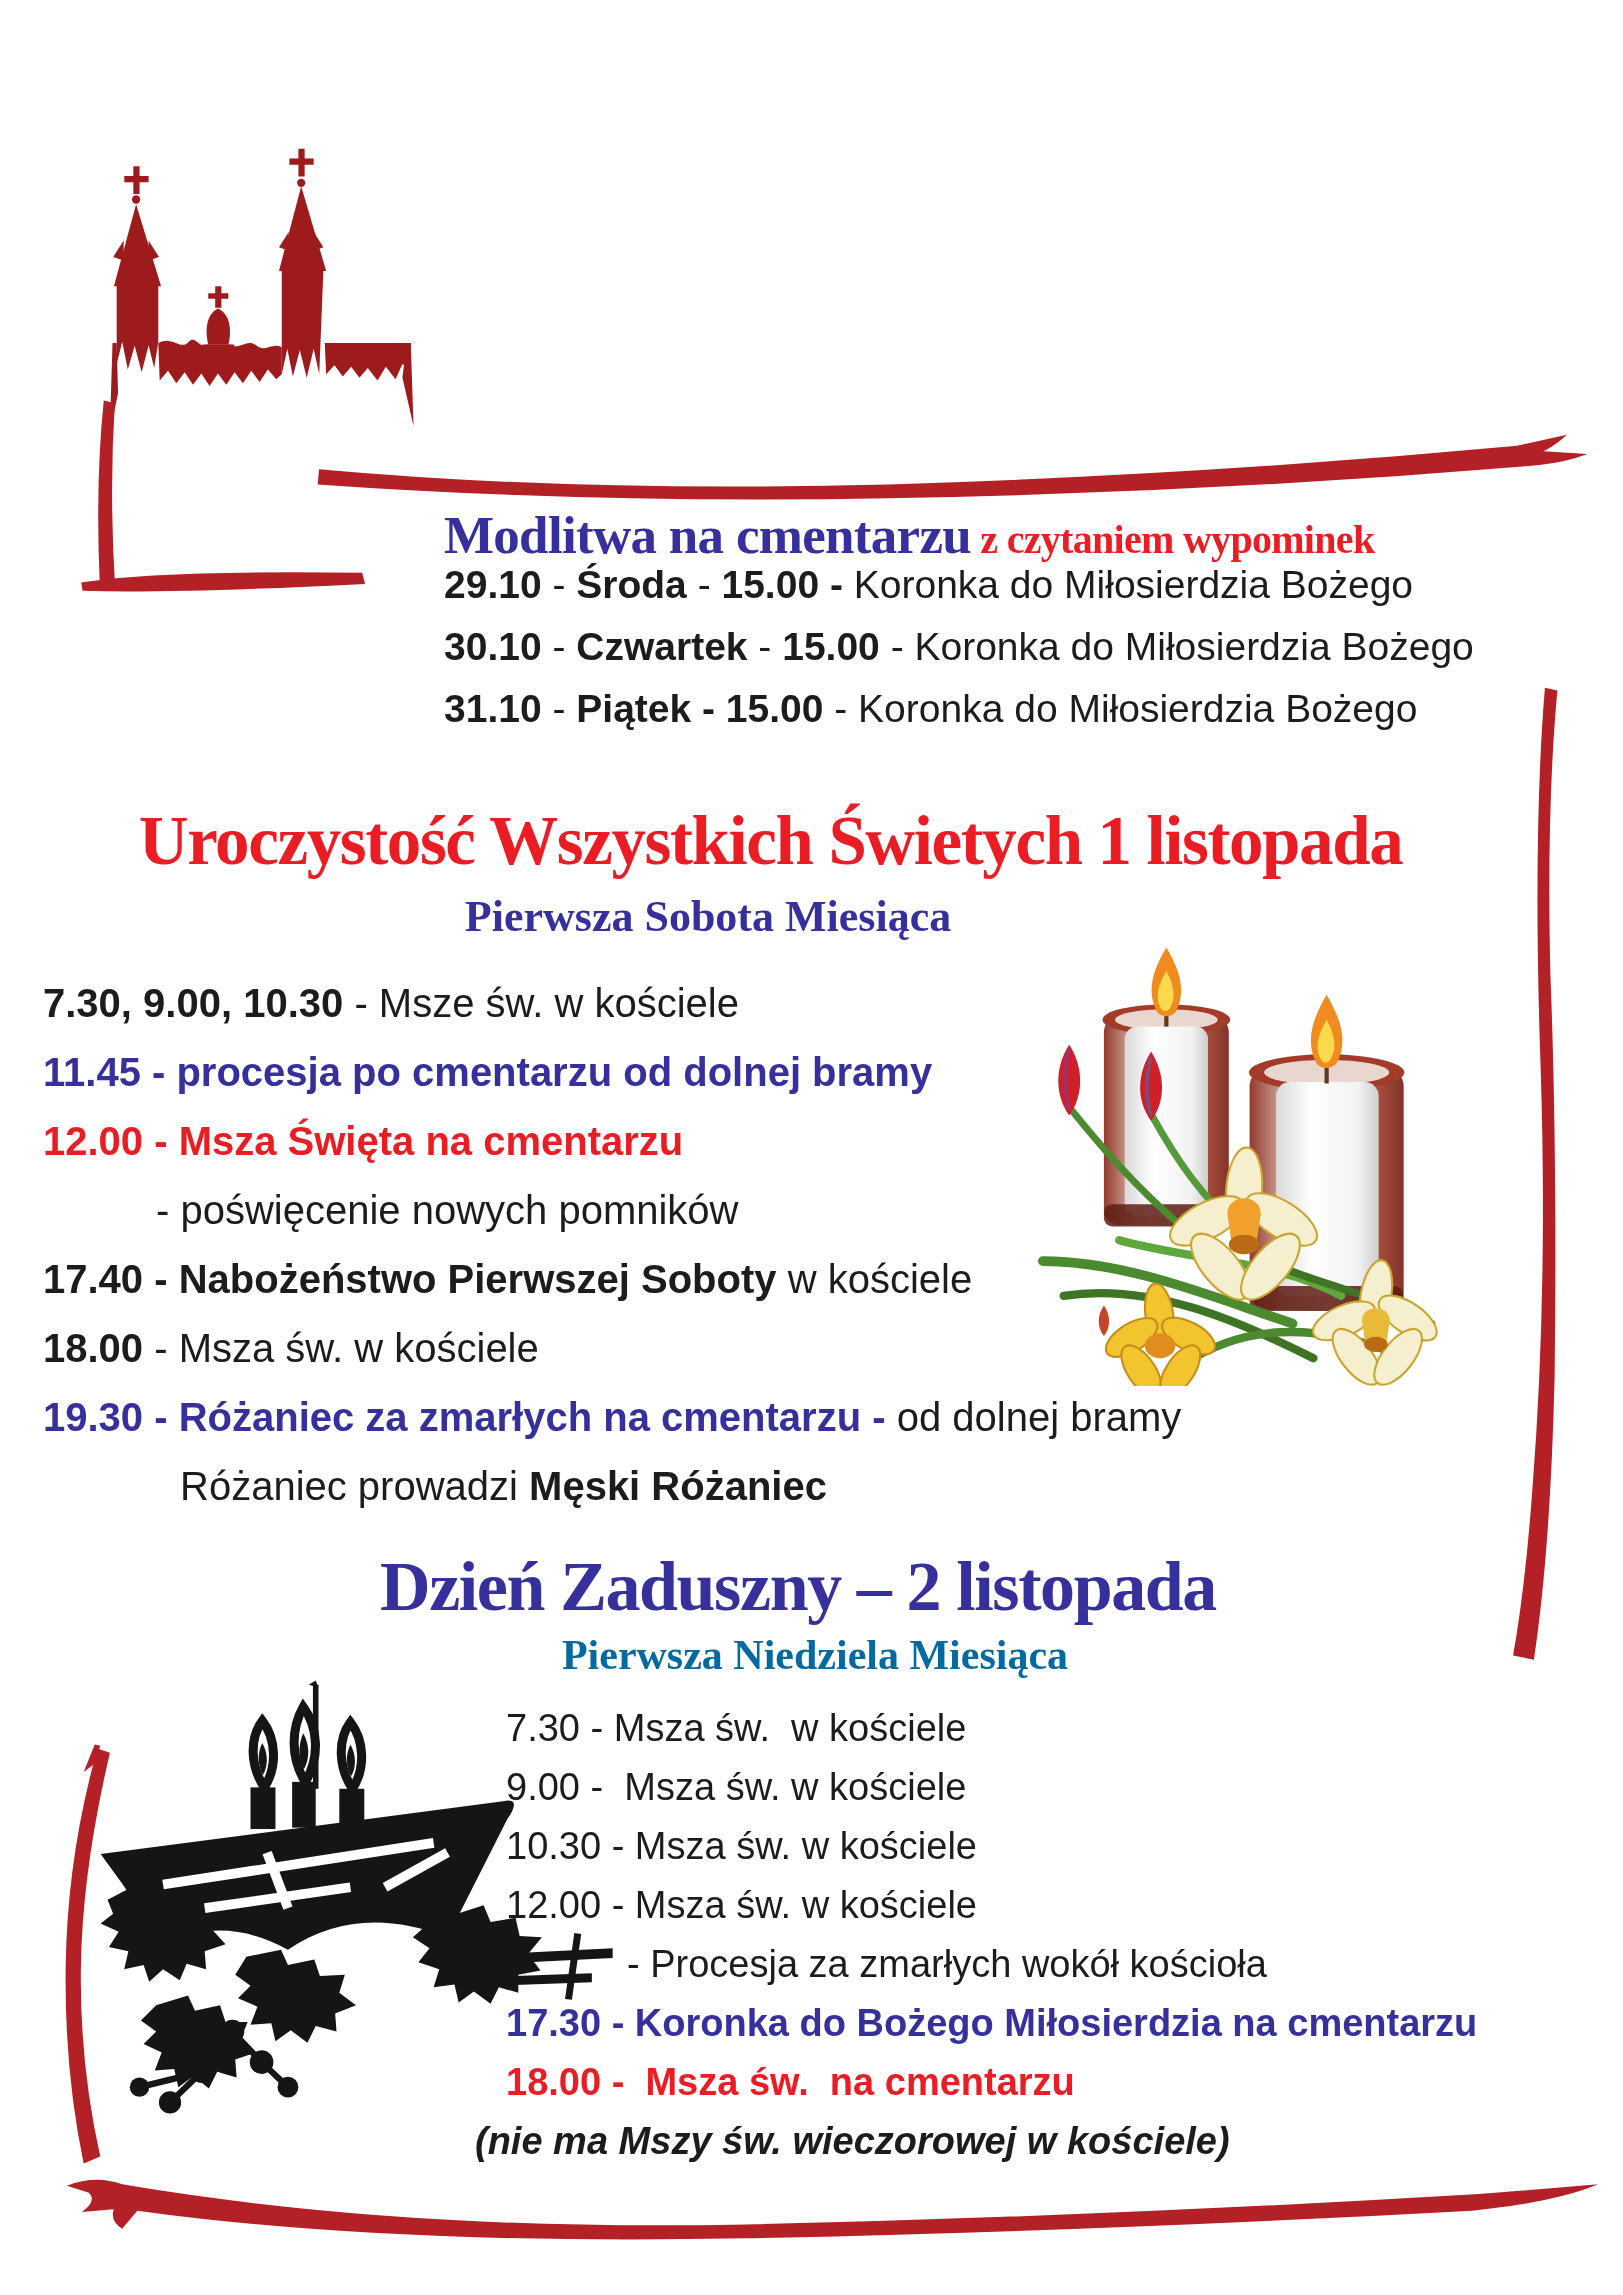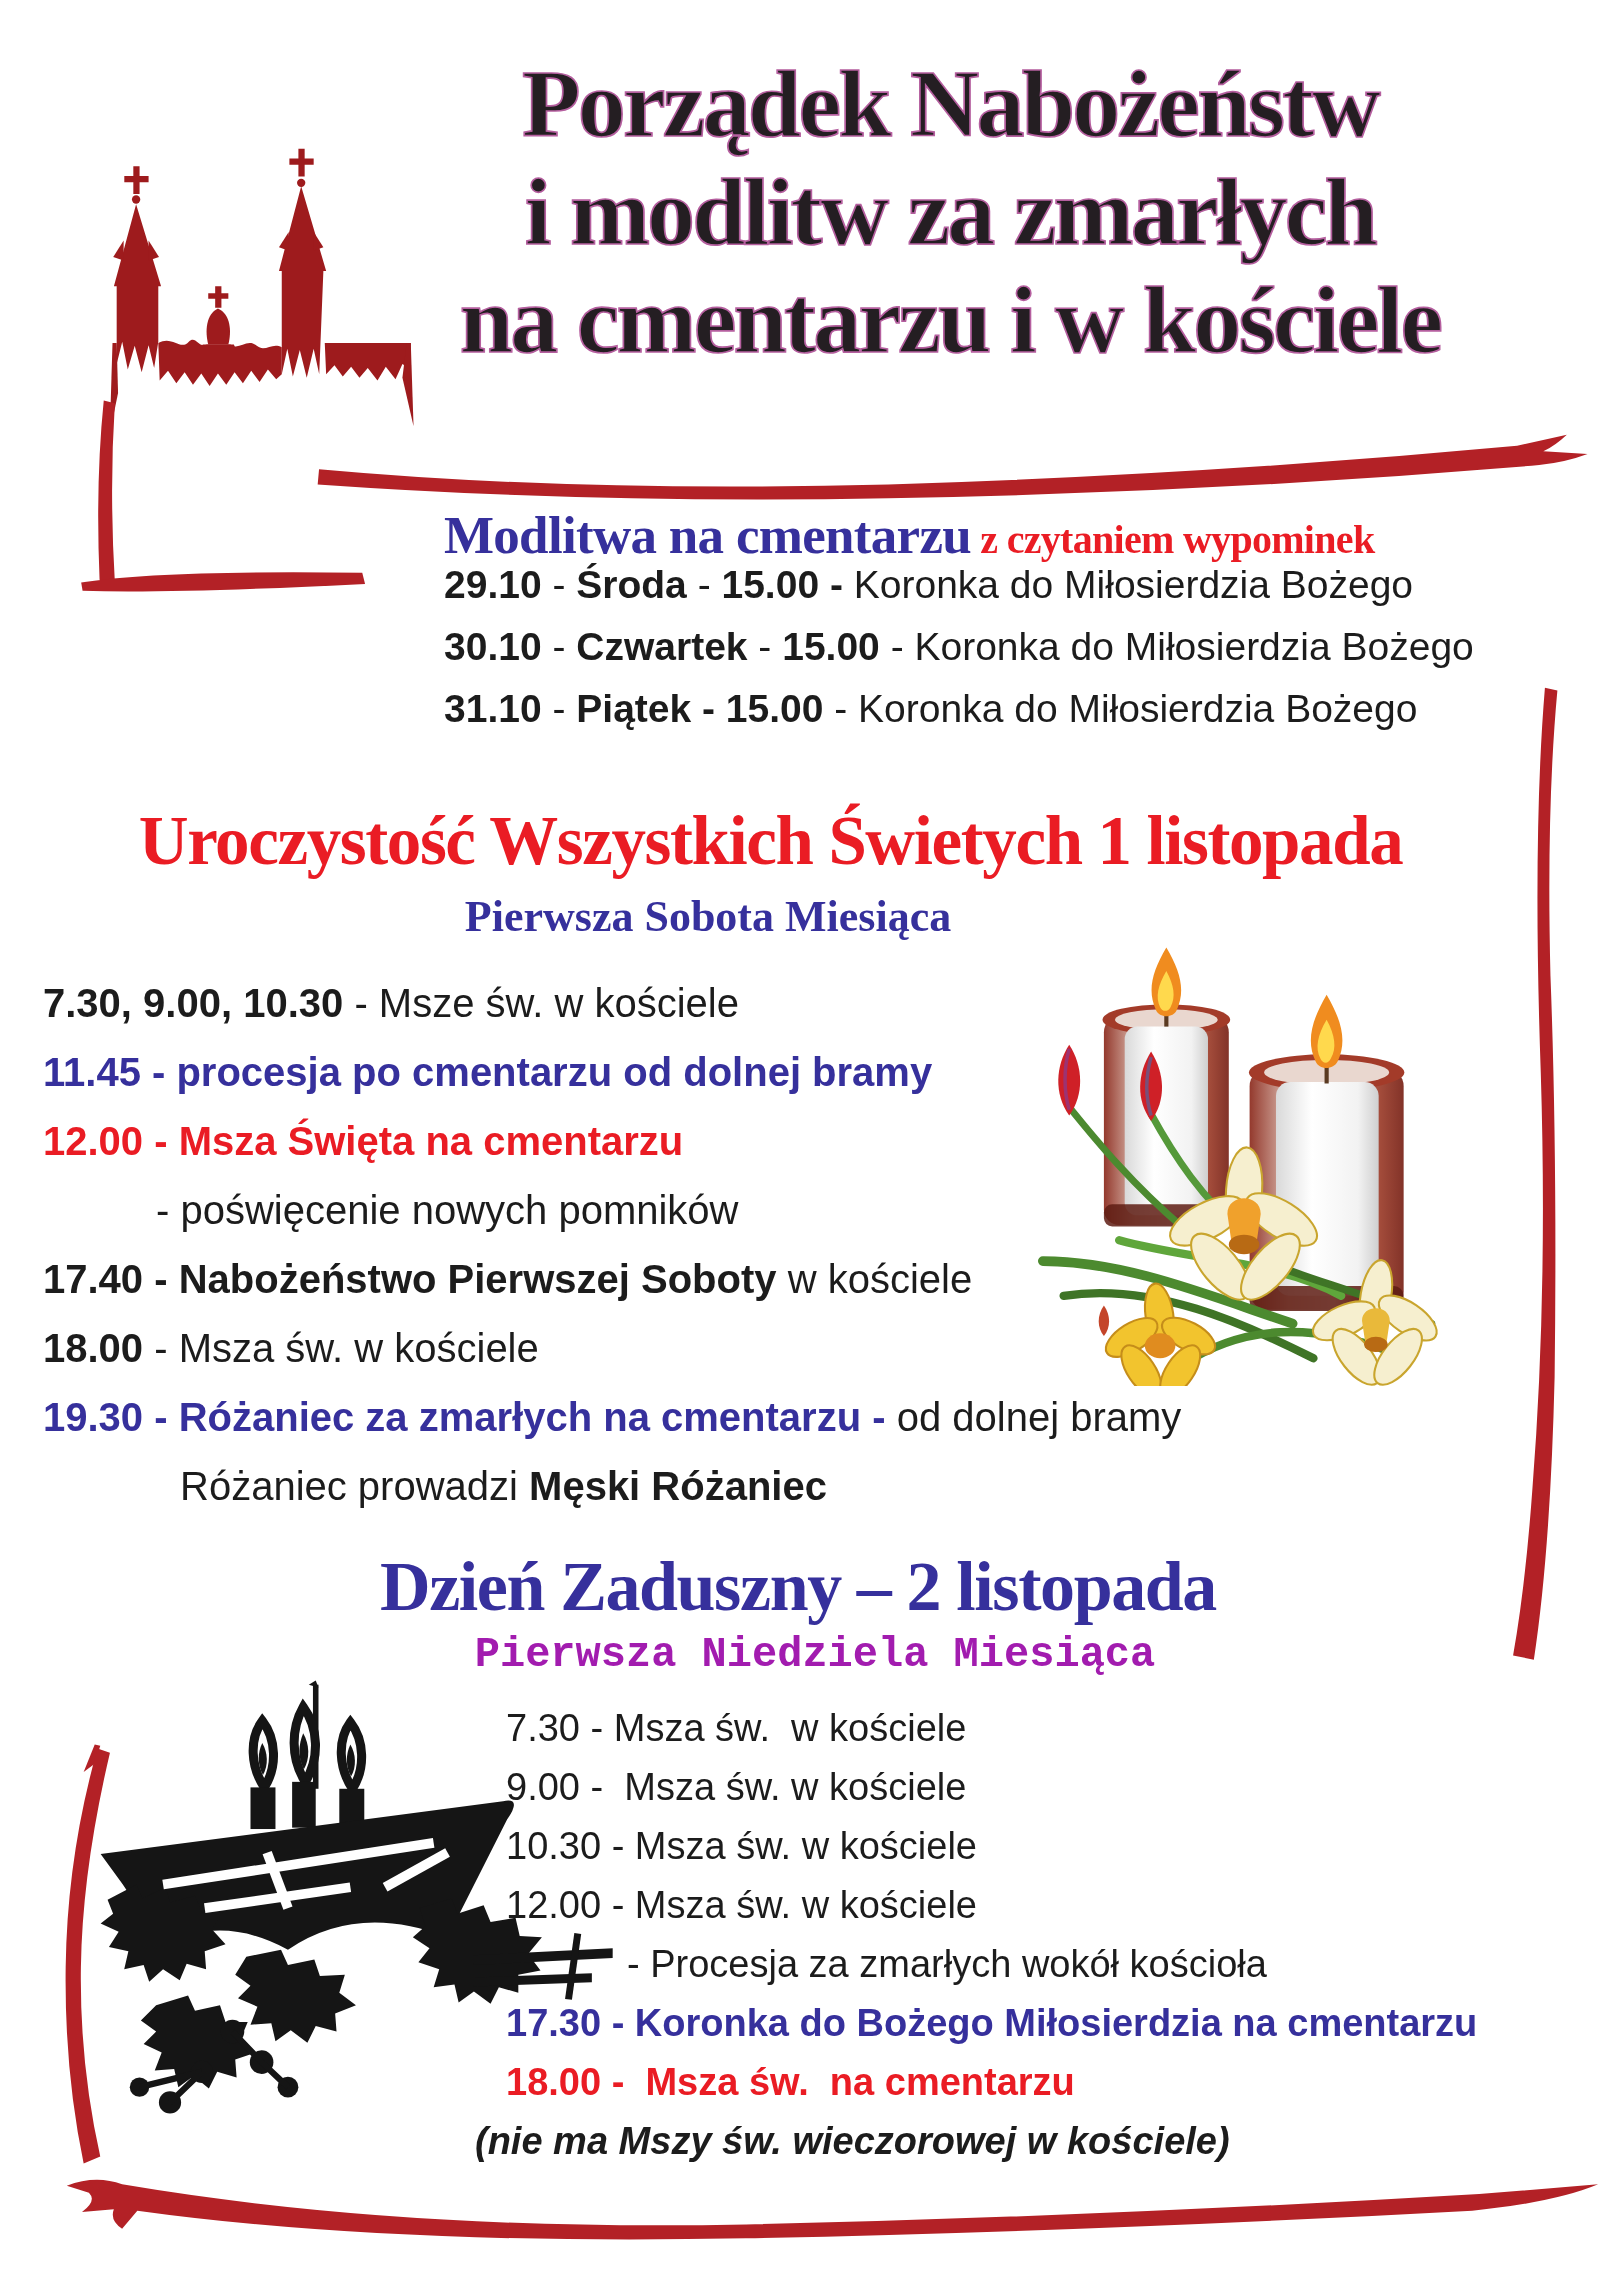--- a/index.html
+++ b/index.html
@@ -28,22 +28,22 @@
   .h-red-saints{left:14px;top:802px;width:1513px;text-align:center;
         font-family:"Liberation Serif","DejaVu Serif",serif;font-weight:700;
         font-size:69px;letter-spacing:-1.4px;color:#ea1c24;}
   .h-sub-saints{left:14px;top:891px;width:1388px;text-align:center;
         font-family:"Liberation Serif","DejaVu Serif",serif;font-weight:700;
         font-size:44px;color:#36309c;}
   .h-navy-souls{left:90px;top:1547px;width:1416px;text-align:center;
         font-family:"Liberation Serif","DejaVu Serif",serif;font-weight:700;
         font-size:70px;letter-spacing:-1.4px;color:#36309c;}
   .h-sub-souls{left:90px;top:1631px;width:1450px;text-align:center;
-        font-family:Liberation Mono, monospace;font-weight:700;
-        font-size:42px;color:#a21caf;}
+        font-family:Liberation Serif, serif;font-weight:700;
+        font-size:42px;color:#0369a1;}
 
   
   .list{white-space:pre;}
   .line{white-space:pre;}
   .list-cem{left:444px;top:554px;font-size:39px;line-height:62px;}
   .list-saints{left:43px;top:969px;font-size:40px;line-height:69px;}
   .list-souls{left:506px;top:1699px;font-size:38px;line-height:59px;}
   .list-saints .ind1{padding-left:113px;}
   .list-saints .ind2{padding-left:137px;}
   .list-souls .ind1{padding-left:121px;}
@@ -90,25 +90,20 @@
   </svg>
 
   <svg class="abs" style="left:94px;top:399px;" width="32" height="189" viewBox="0 0 46 272">
     <path d="M14 2 Q2 120 8 260 L20 270 L30 264 Q22 130 30 6 Z" fill="#b32126"></path>
   </svg>
   <svg class="abs" style="left:78px;top:559px;" width="293" height="36" viewBox="0 0 422 52">
     <path d="M4 34 Q120 16 410 20 L414 36 Q140 50 6 46 Z" fill="#b32126"></path>
   </svg>
 
 
-  <div class="abs title">
-    <div>Porządek Nabożeństw</div>
-    <div>i modlitw za zmarłych</div>
-    <div>na cmentarzu i w kościele</div>
-  </div>
 
   <svg class="abs" style="left:312px;top:425px;" width="1284" height="76" viewBox="0 0 1850 110">
     <path d="M6 64 Q380 98 830 86 Q1290 72 1740 30 L1812 14 Q1795 30 1778 38 L1842 42 Q1810 54 1772 58 Q1300 98 830 106 Q400 114 4 86 Z" fill="#b32126"></path>
   </svg>
 
   <div class="abs sec1-head"><span class="sec1-main">Modlitwa na cmentarzu</span><span class="sec1-suffix"> z czytaniem wypominek</span></div>
   <div class="abs list list-cem"><div class="line"><span class="sg-b">29.10</span><span class="sg-n"> - </span><span class="sg-b">Środa</span><span class="sg-n"> - </span><span class="sg-b">15.00 - </span><span class="sg-n">Koronka do Miłosierdzia Bożego</span></div><div class="line"><span class="sg-b">30.10</span><span class="sg-n"> - </span><span class="sg-b">Czwartek</span><span class="sg-n"> - </span><span class="sg-b">15.00</span><span class="sg-n"> - Koronka do Miłosierdzia Bożego</span></div><div class="line"><span class="sg-b">31.10</span><span class="sg-n"> - </span><span class="sg-b">Piątek - 15.00</span><span class="sg-n"> - Koronka do Miłosierdzia Bożego</span></div></div>
 
   <div class="abs h-red-saints">Uroczystość Wszystkich Świetych 1 listopada</div>
   <div class="abs h-sub-saints">Pierwsza Sobota Miesiąca</div>

